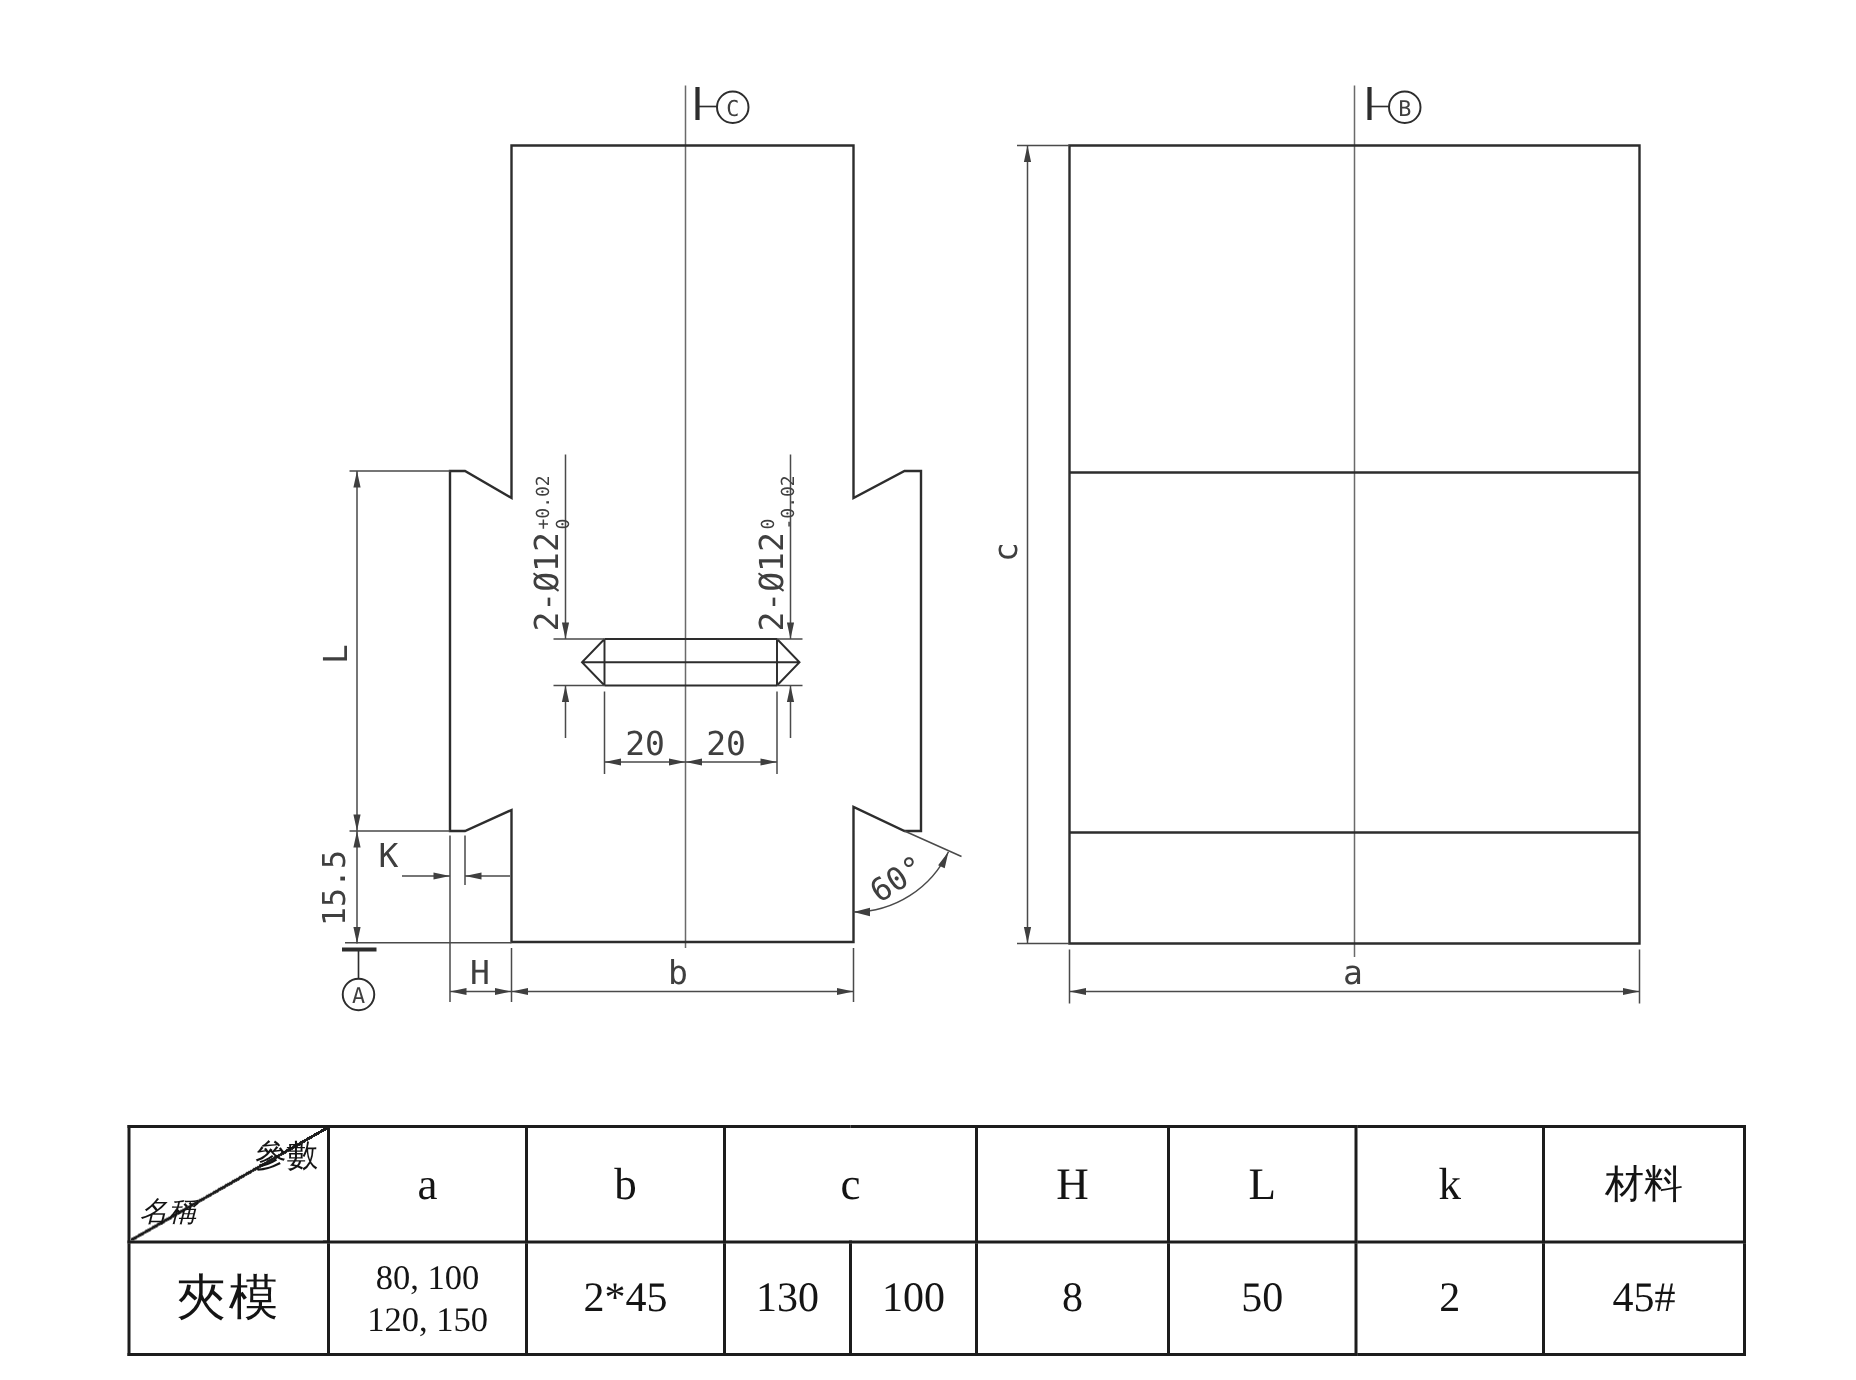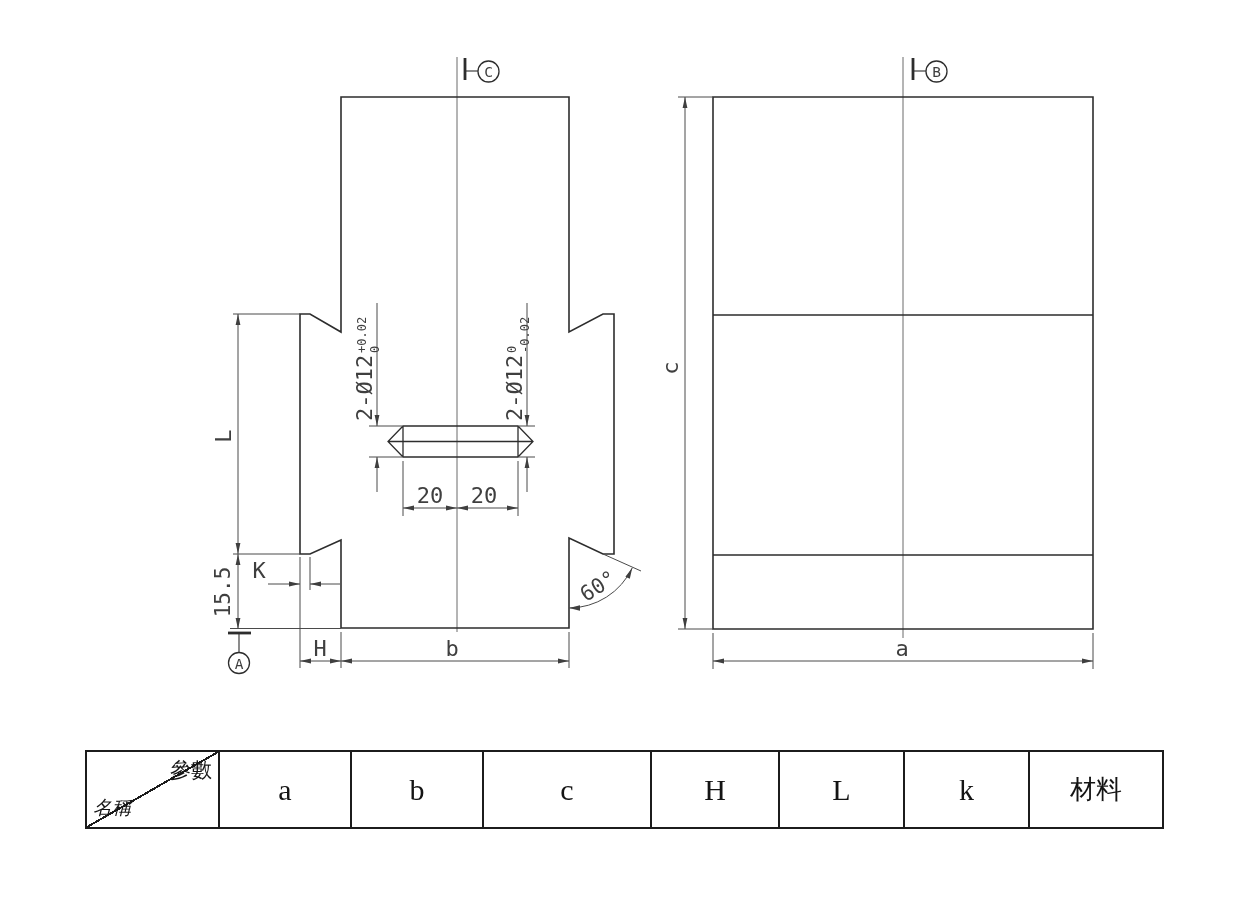--- a/index.html
+++ b/index.html
@@ -141,15 +141,29 @@
         <span class="bl">名稱</span>
       </td>
       <td>a</td>
       <td>b</td>
       <td colspan="2">c</td>
       <td>H</td>
       <td>L</td>
       <td>k</td>
       <td class="mat-h">材料</td>
     </tr>
+    <tr class="val">
+      <td class="name-cell">夾模</td>
+      <td class="a-cell">
+        <div>80, 100</div>
+        <div>120, 150</div>
+      </td>
+      <td>2*45</td>
+      <td>130</td>
+      <td>100</td>
+      <td>8</td>
+      <td>50</td>
+      <td>2</td>
+      <td>45#</td>
+    </tr>
   </tbody>
     </table>
 </div>
 
 </body></html>

